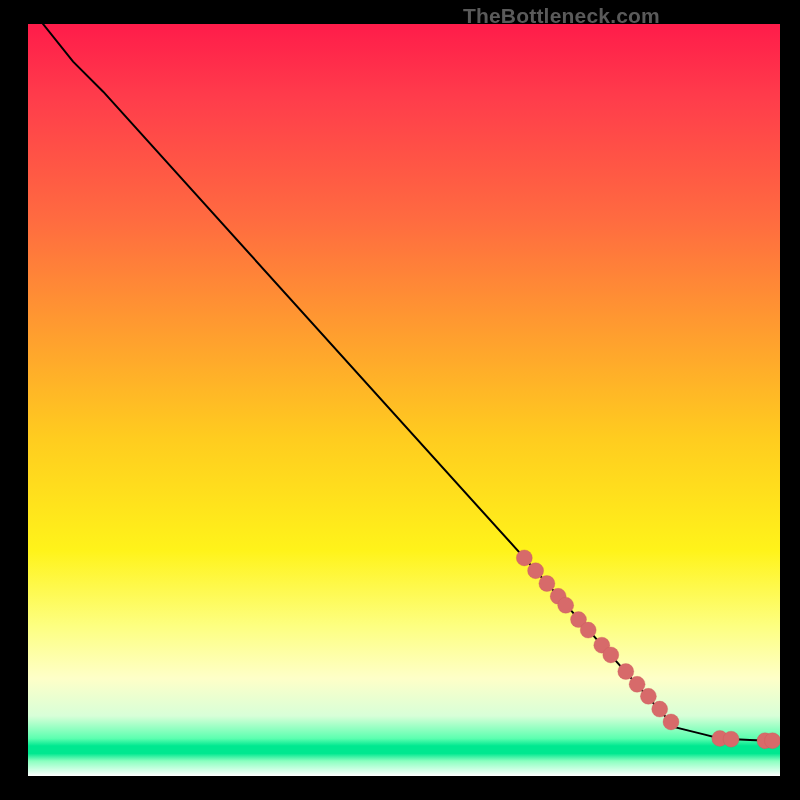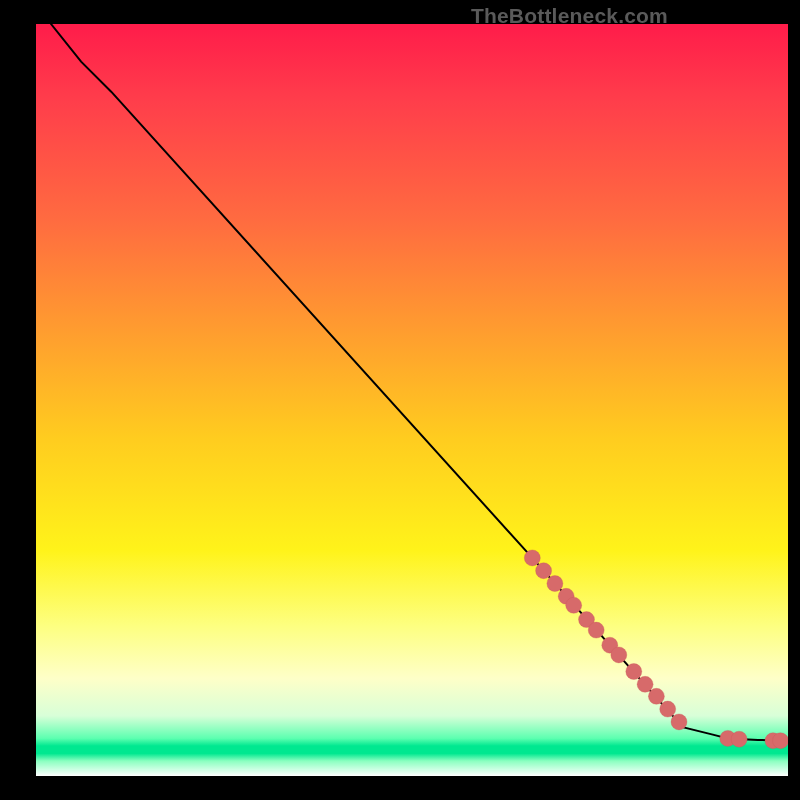--- a/index.html
+++ b/index.html
@@ -6,21 +6,21 @@
     margin: 0;
     padding: 0;
     width: 800px;
     height: 800px;
     background: #000;
     overflow: hidden;
     font-family: Arial, Helvetica, sans-serif;
   }
   .frame {
     position: absolute;
-    left: 12px;
+    left: 4px;
     top: 0;
     width: 684px;
     height: 800px;
     background: #000;
   }
   .plot-area {
     position: absolute;
     left: 24px;
     top: 24px;
     width: 752px;

